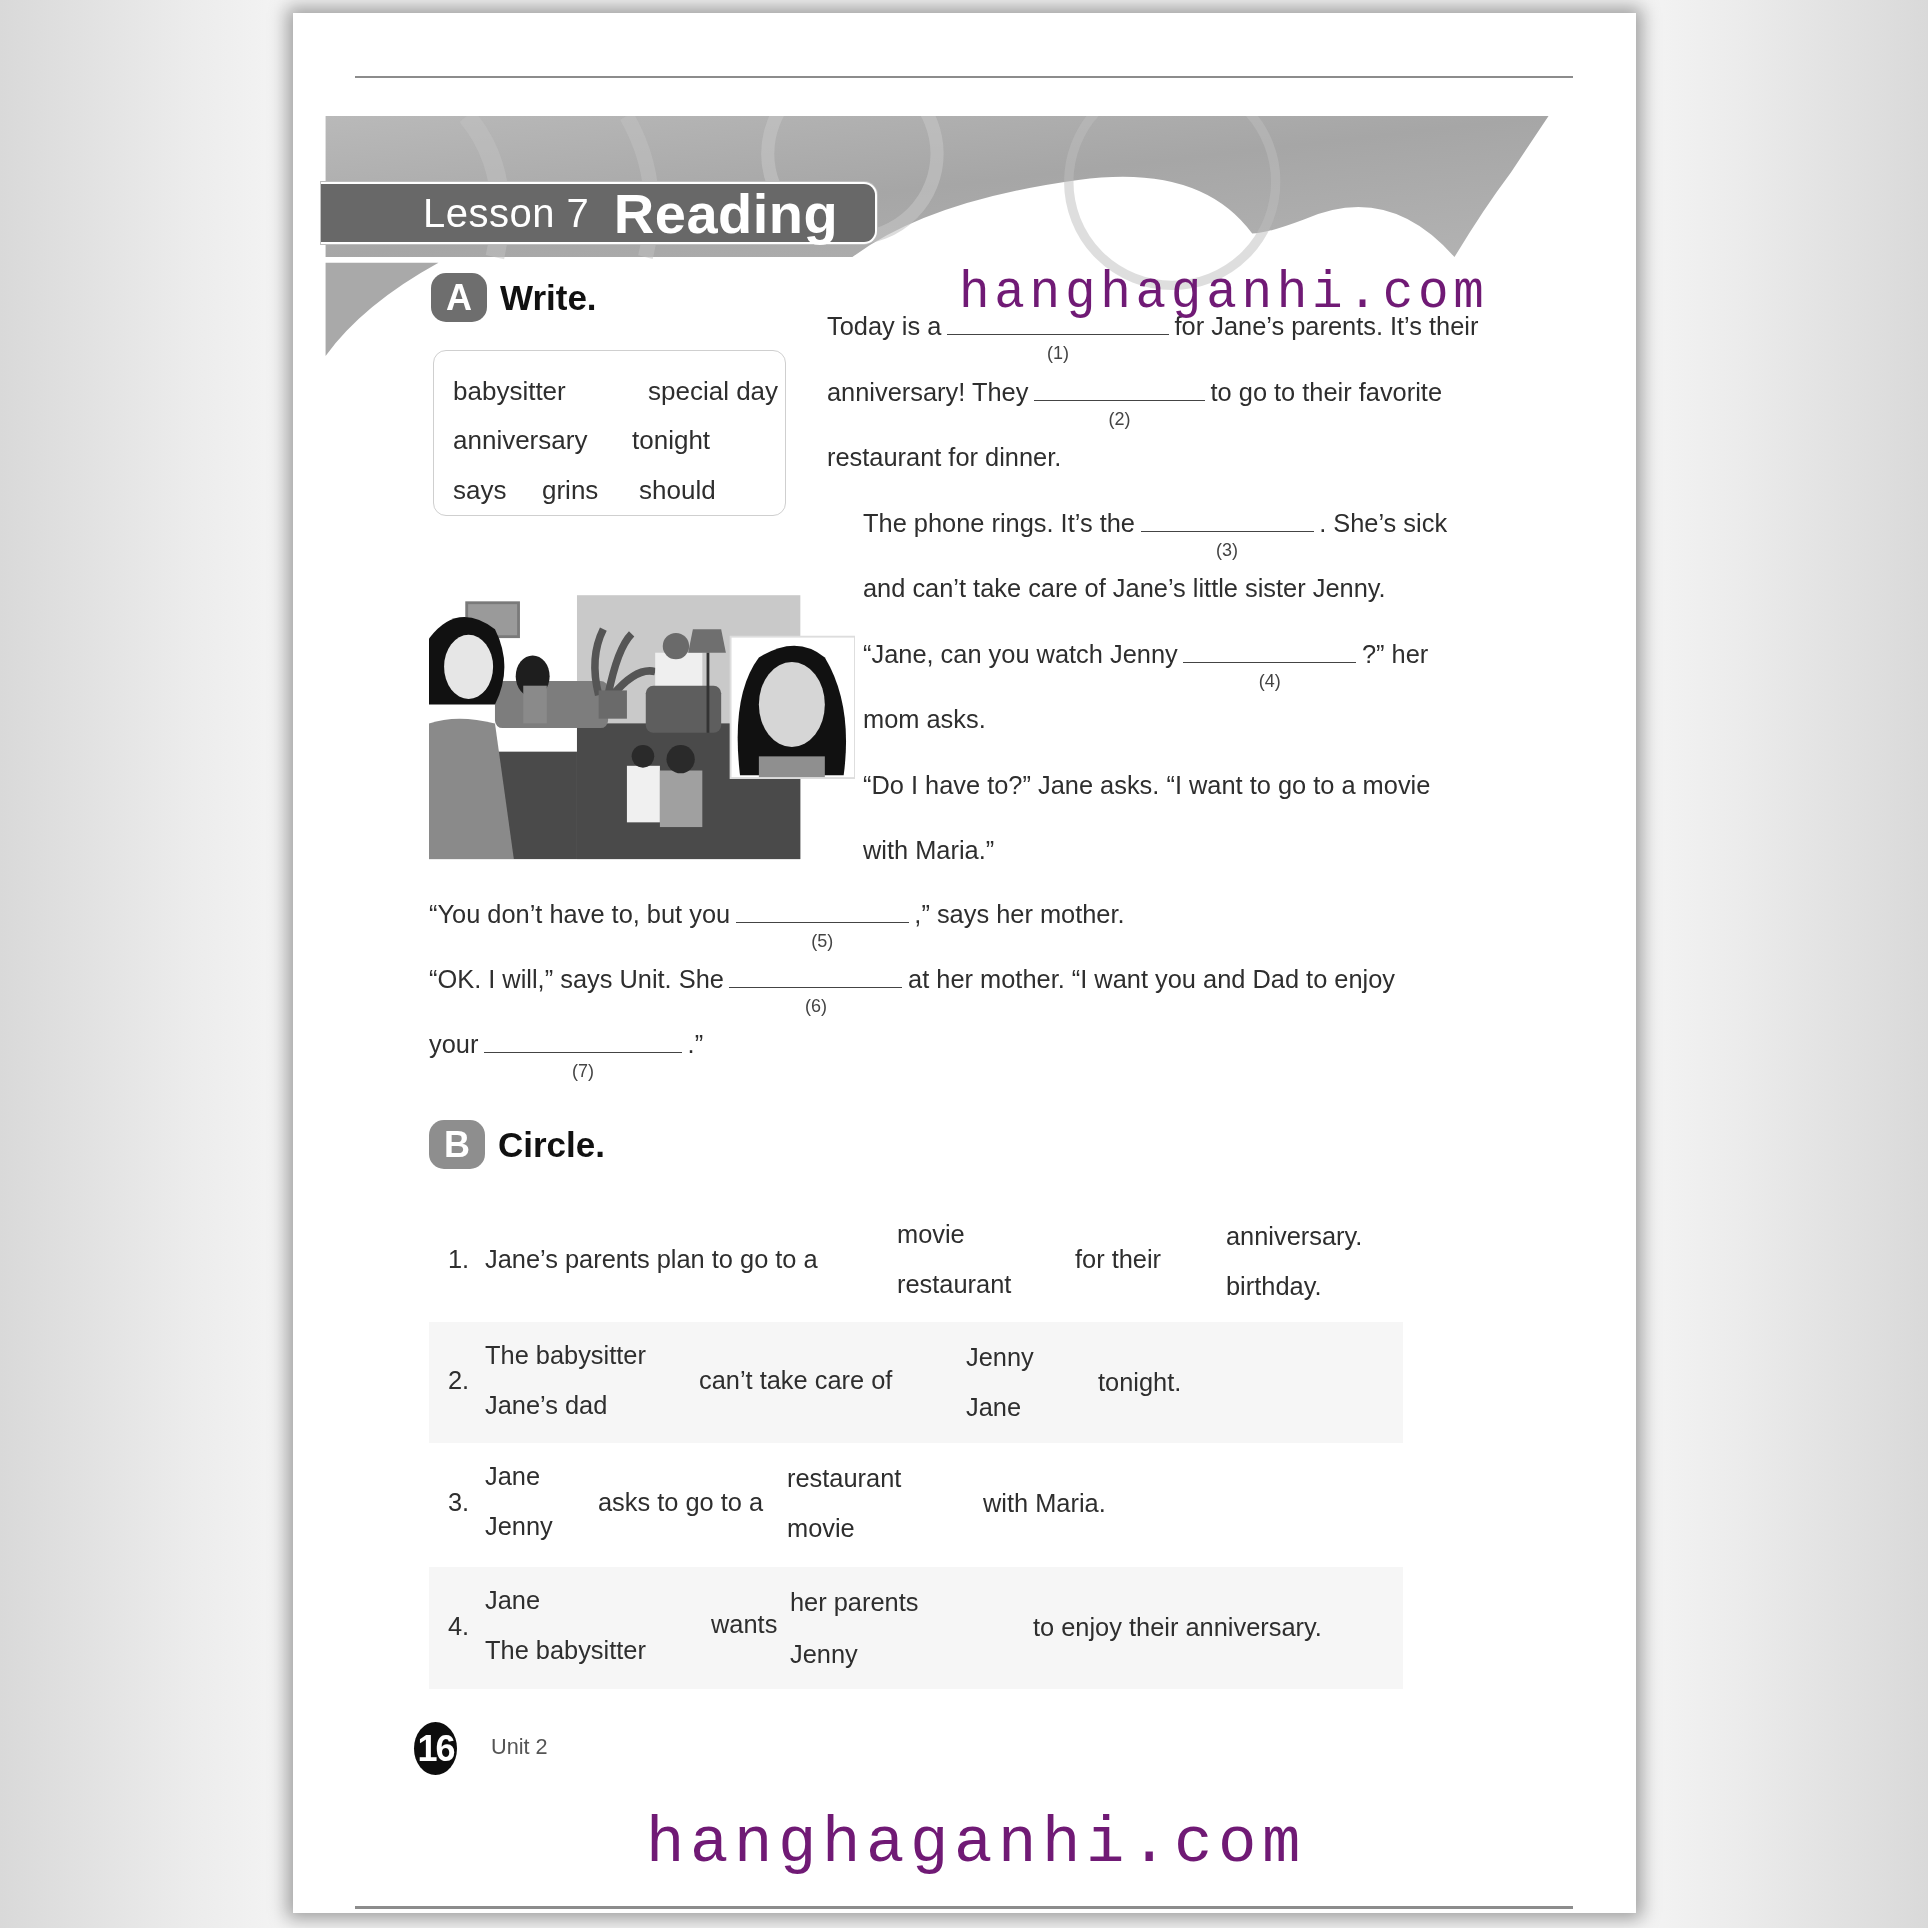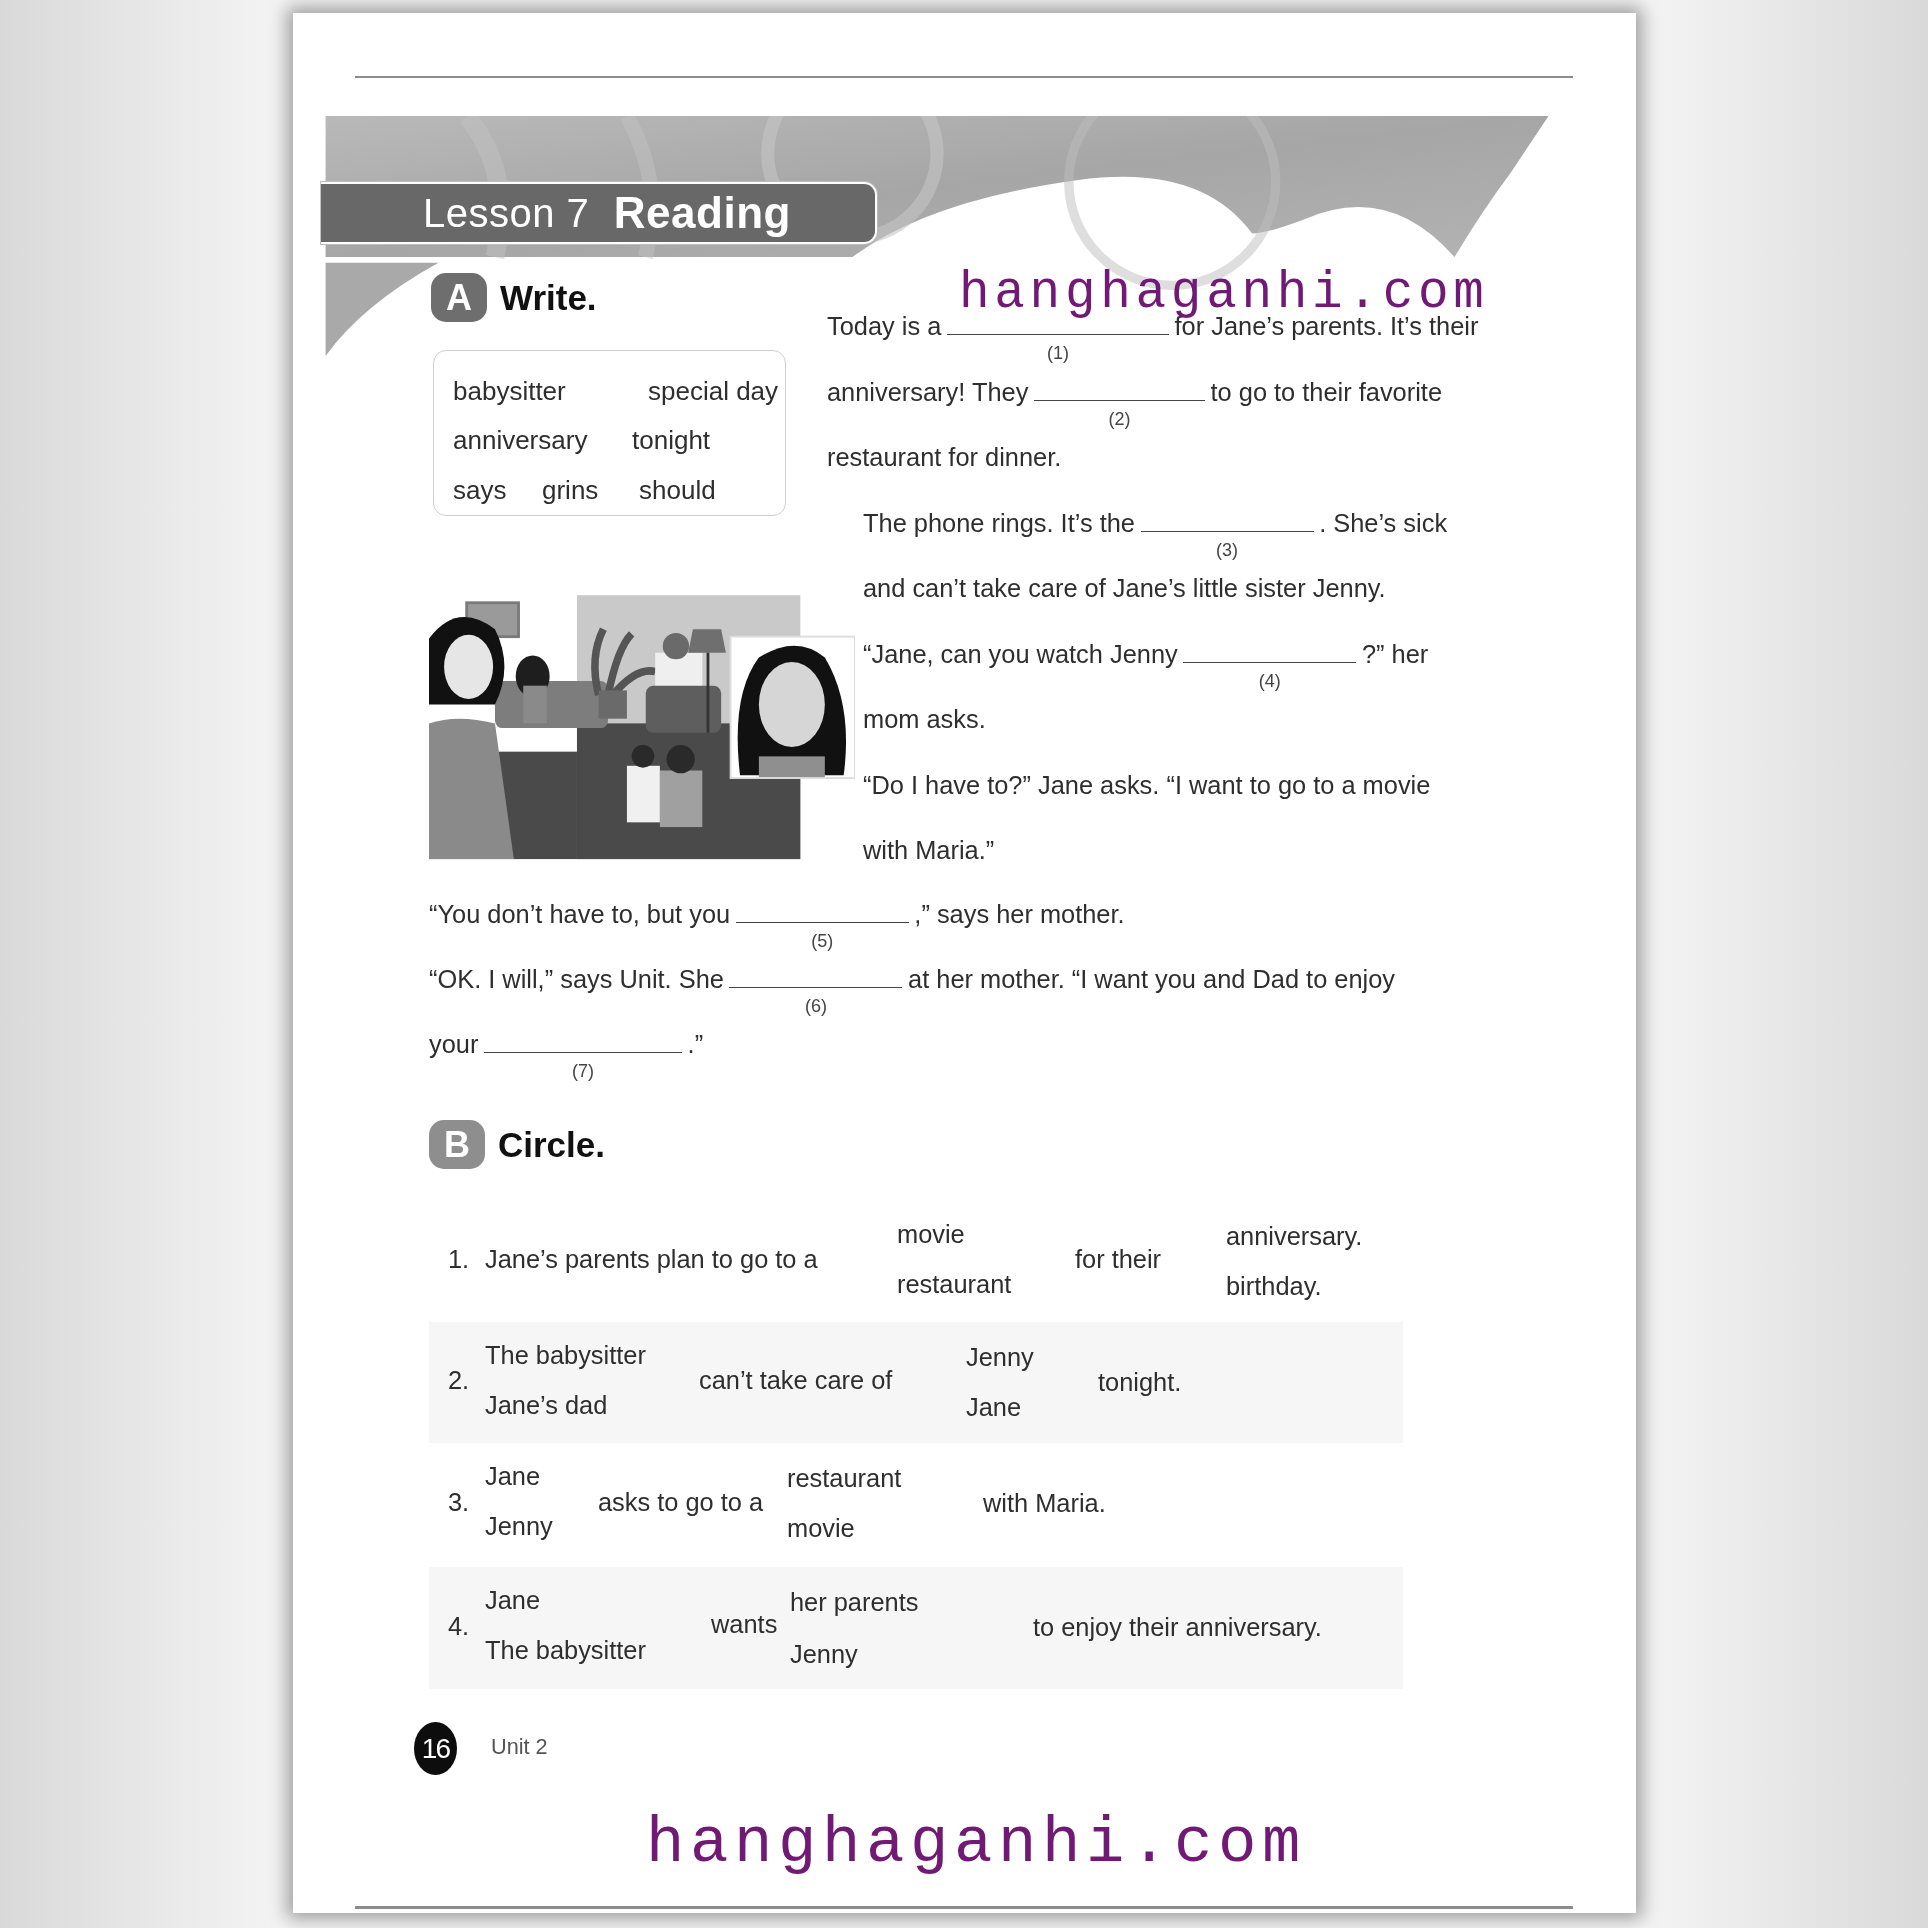--- a/index.html
+++ b/index.html
@@ -22,21 +22,21 @@
   .banner { left:32px; top:103px; width:1226px; height:254px; }
   .title-bar {
     left:28px; top:169px; width:556px; height:62px;
     background:#686868; border:2.8px solid #fff; border-left:none;
     border-radius:0 13px 13px 0;
     box-shadow: 0 0 0 0.9px #bdbdbd;
     display:flex; align-items:center; padding-left:102px; box-sizing:border-box;
     color:#fff; font-size:40px; white-space:nowrap;
   }
   .title-bar .lesson { font-weight:400; letter-spacing:0.5px; }
-  .title-bar .reading { font-weight:700; margin-left:24.5px; font-size:44px; letter-spacing:0.5px; }
+  .title-bar .reading { font-weight:700; margin-left:24.5px; font-size:56px; letter-spacing:0.5px; }
 
   
   .sec-head { display:flex; align-items:center; }
   .badge {
     width:56px; height:49px; border-radius:15px; color:#fff;
     font-weight:700; font-size:36px; display:flex; align-items:center; justify-content:center;
   }
   .badge-a { background:#6e6e6e; }
   .badge-b { background:#8e8e8e; }
   .sec-title { font-weight:700; font-size:35px; color:#111; margin-left:13px; }
@@ -58,21 +58,21 @@
   .blank .num { position:absolute; left:0; right:0; top:9.4px; text-align:center; font-size:18px; color:#444; }
 
   
   .ctable { left:136px; top:1188px; width:974px; }
   .crow { position:relative; width:100%; }
   .crow.shade { background:#f6f6f6; }
   .crow span { position:absolute; white-space:nowrap; font-size:25.4px; color:#2e2e2e; }
 
   .pagenum {
     left:121px; top:1709px; width:43px; height:53px; border-radius:50%;
-    background:#0d0d0d; color:#fff; font-weight:400; font-size:28px;
+    background:#0d0d0d; color:#fff; font-weight:700; font-size:36px;
     display:flex; align-items:center; justify-content:center; letter-spacing:-1.9px;
   }
   .unit { left:198px; top:1721px; font-size:21.7px; color:#555; }
 
   .wm { font-family: Liberation Mono, monospace; color:#701a75; white-space:nowrap; }
   .wm-top { left:666px; top:252px; font-size:51px; letter-spacing:4.7px; }
   .wm-bot { left:353px; top:1795px; font-size:64px; letter-spacing:5.6px; }
 </style>
 </head>
 <body>

